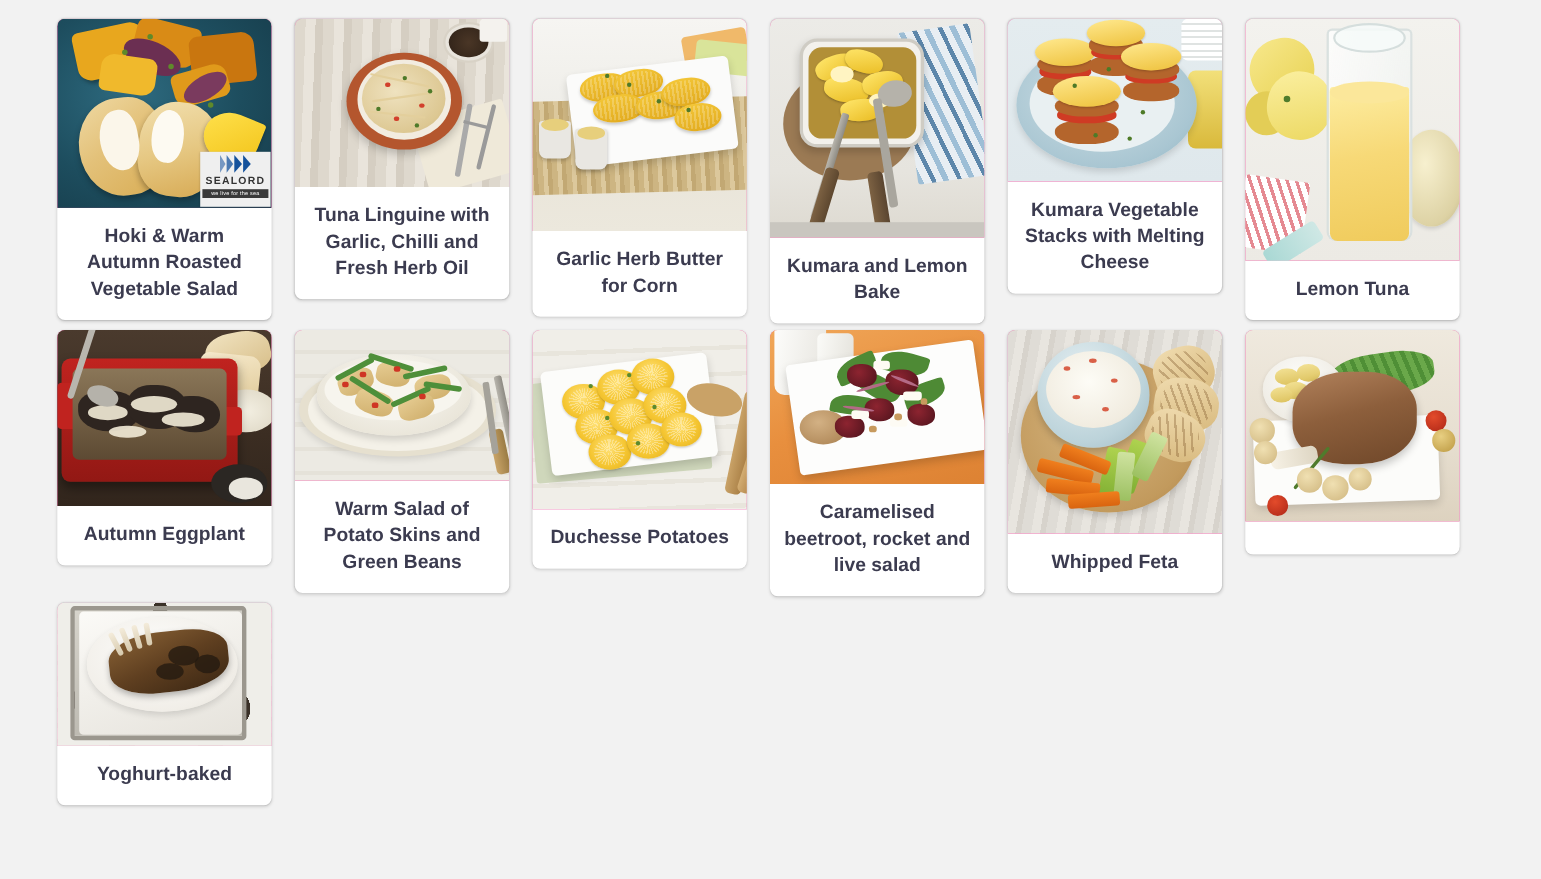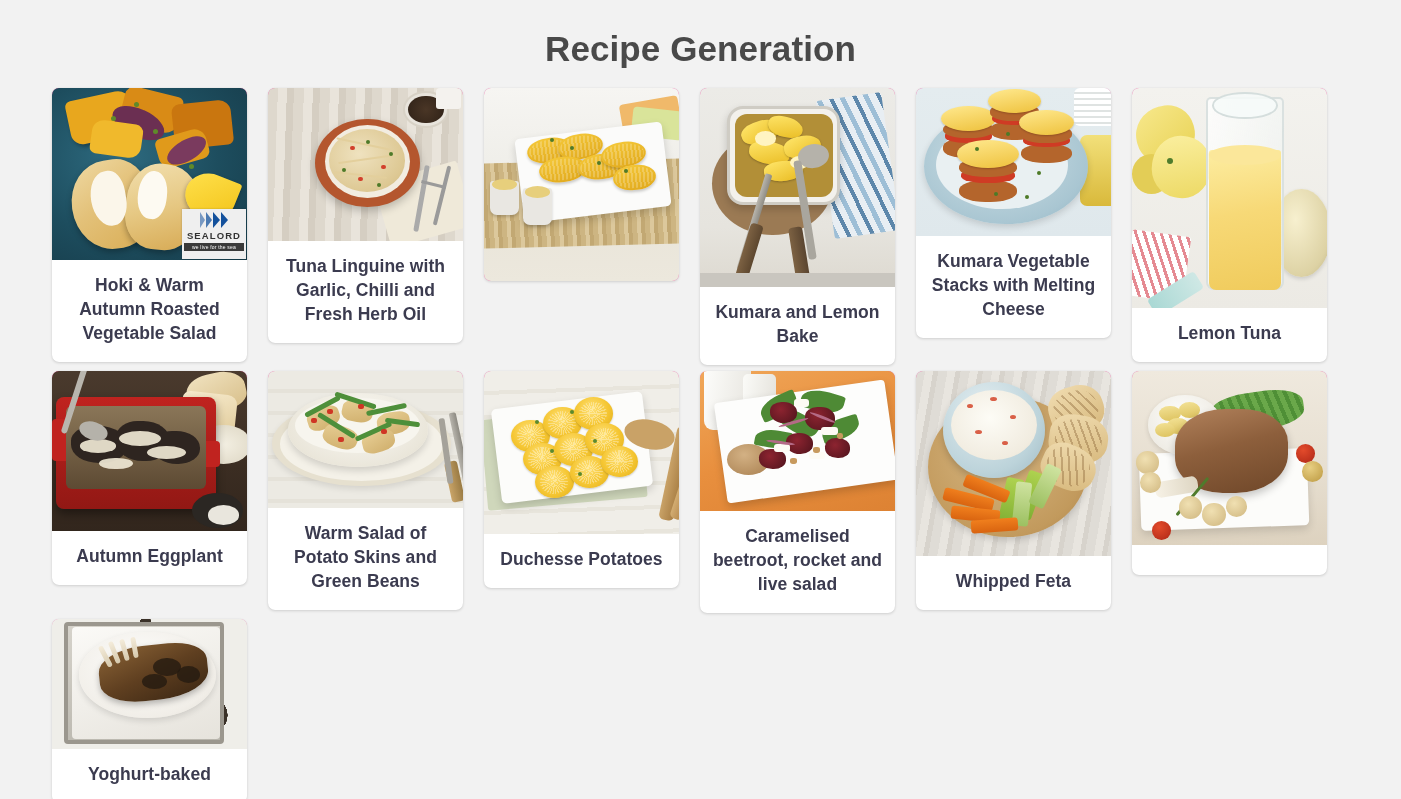--- a/index.html
+++ b/index.html
@@ -260,21 +260,20 @@
   .p-yog .plate { left:14%; top:10%; width:70%; height:66%; background:radial-gradient(ellipse at 45% 38%,#fdfdfc 0%,#f1eee8 70%,#dfdbd3 100%); border-radius:50%; box-shadow:0 3px 6px rgba(0,0,0,.12);}
   .p-yog .rack { left:24%; top:20%; width:56%; height:42%; background:linear-gradient(160deg,#8a6336 0%,#5f3f20 50%,#3a2613 100%); border-radius:42% 34% 46% 38%; transform:rotate(-6deg); box-shadow:0 3px 6px rgba(0,0,0,.28);}
   .p-yog .rib { background:linear-gradient(180deg,#f4ecdb,#d6c9ad); border-radius:3px;}
   .p-yog .char { background:#241a10; border-radius:50%; opacity:.8;}
 </style>
 </head>
 <body>
 
 <div class="page">
 
-  <h1 class="page-title">Recipe Generation</h1>
 
   <div class="grid">
 
     <div class="card">
       <div class="card-img" style="height:172px">
         <div class="photo p-hoki">
           <div class="ph veg1"></div>
             <div class="ph veg2"></div>
             <div class="ph veg3"></div>
           <div class="ph onion1"></div>
@@ -349,20 +348,21 @@
           <div class="ph hrb" style="left:34%;top:26%"></div>
           <div class="ph hrb" style="left:44%;top:30%"></div>
           <div class="ph hrb" style="left:58%;top:38%"></div>
           <div class="ph hrb" style="left:72%;top:42%"></div>
           <div class="ph cup" style="left:3%;top:48%;width:15%;height:18%"></div>
           <div class="ph cup-top" style="left:4%;top:47%;width:13%;height:6%"></div>
           <div class="ph cup" style="left:20%;top:52%;width:15%;height:19%"></div>
           <div class="ph cup-top" style="left:21%;top:51%;width:13%;height:6%"></div>
         </div>
       </div>
+      <div class="card-title">Garlic Herb Butter for Corn</div>
     </div>
 
     <div class="card">
       <div class="card-img" style="height:199px">
         <div class="photo p-kumbake">
           <div class="ph cloth"></div>
           <div class="ph board"></div>
           <div class="ph dish"></div>
           <div class="ph dishin">
             <div class="ph slice" style="left:6%;top:8%;width:40%;height:26%;transform:rotate(-20deg)"></div>

